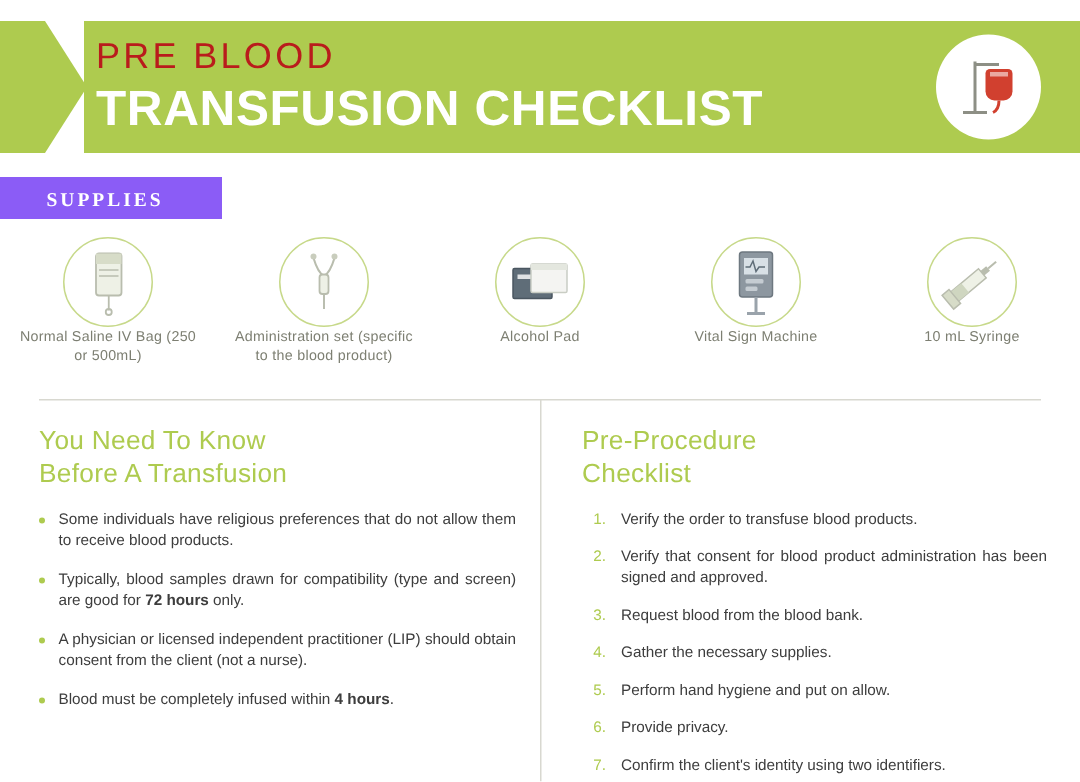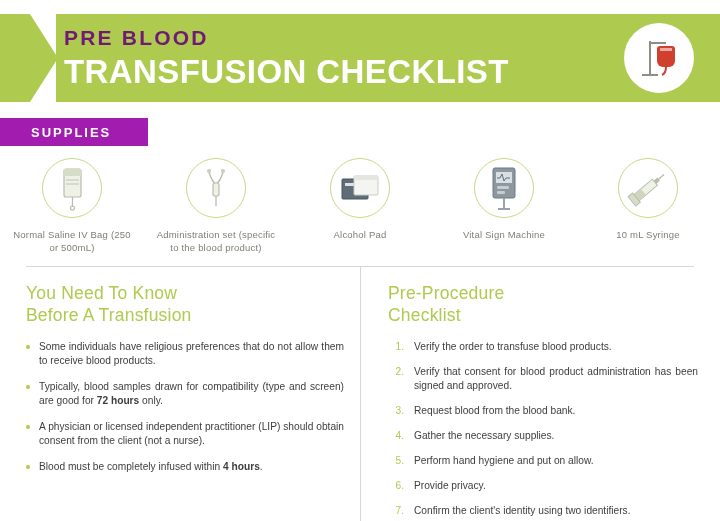--- a/index.html
+++ b/index.html
@@ -33,25 +33,25 @@
     width: 58px; height: 88px;
     background: #aecb4f;
     clip-path: polygon(0 0, 30px 0, 58px 44px, 30px 88px, 0 88px);
   }
   .header-text {
     position: absolute;
     left: 64px; top: 12px;
     color: #ffffff;
   }
   .header-line1 {
-    font-size: 21px;
+    font-size: 24px;
     letter-spacing: 2.2px;
-    font-weight: bold;
+    font-weight: normal;
     line-height: 24px;
-    color: #701a75;
+    color: #b91c1c;
   }
   .header-line2 {
     font-size: 33px;
     letter-spacing: 0.4px;
     font-weight: bold;
     line-height: 40px;
     color: #ffffff;
     margin-top: 2px;
   }
   .header-badge {
@@ -61,21 +61,22 @@
     border-radius: 50%;
     background: #ffffff;
     display: flex; align-items: center; justify-content: center;
   }
 
   
   .supplies-bar {
     position: absolute;
     left: 0; top: 118px;
     width: 148px; height: 28px;
-    background: #a21caf;
+    background: #8b5cf6;
+    font-family: Liberation Serif, serif;
   }
   .supplies-bar span {
     display: block;
     color: #ffffff;
     font-size: 13px;
     font-weight: bold;
     letter-spacing: 2px;
     padding: 7px 0 0 31px;
   }
 
@@ -94,21 +95,20 @@
   }
   .supply-circle {
     width: 60px; height: 60px;
     border-radius: 50%;
     border: 1.5px solid #c7d98a;
     background: #ffffff;
     display: flex; align-items: center; justify-content: center;
     overflow: hidden;
   }
   .supply-label {
-    margin-top: 10px;
     width: 126px;
     text-align: center;
     font-size: 9.5px;
     line-height: 13px;
     color: #7d7f72;
     letter-spacing: 0.2px;
   }
 
   
   .hr-top {

